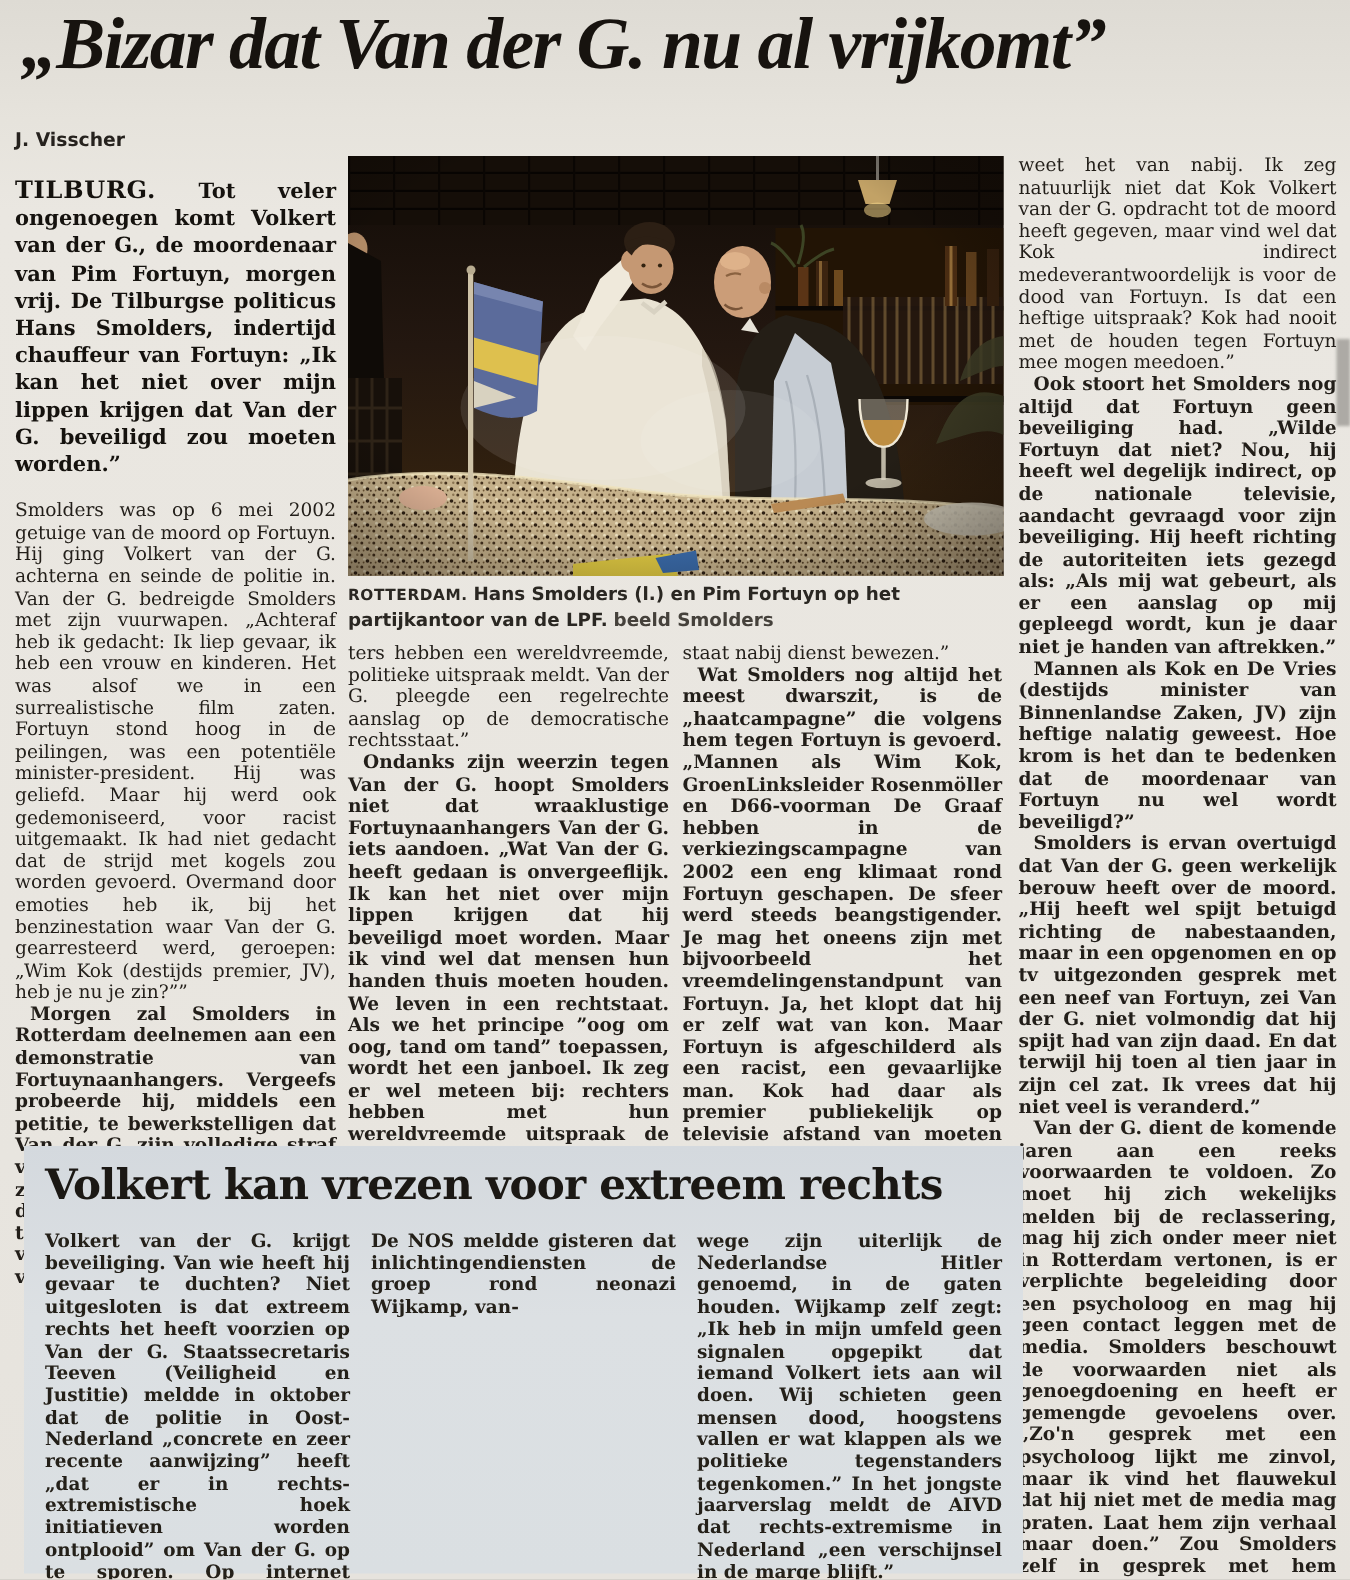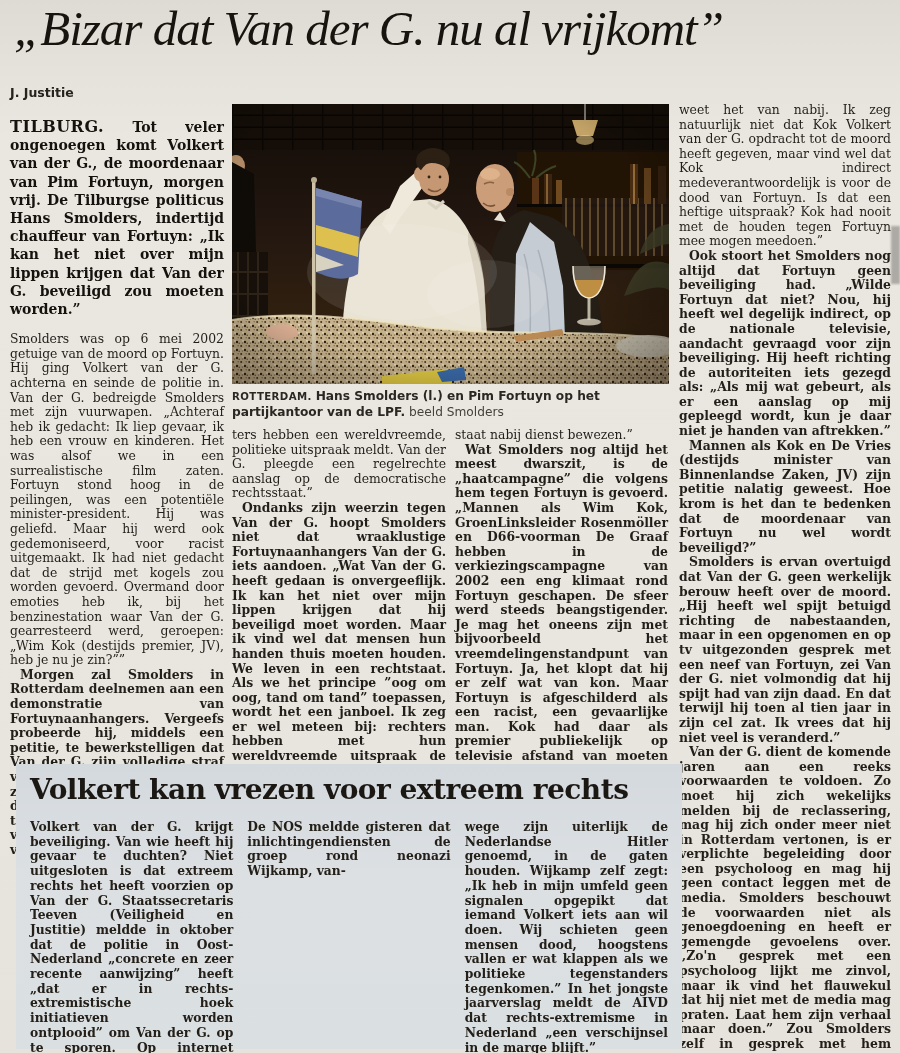--- a/index.html
+++ b/index.html
@@ -1,58 +1,58 @@
 <!DOCTYPE html>
 <html lang="nl"><head>
 <meta charset="utf-8">
 <style>
   html,body{margin:0;padding:0;background:#cfccc6;}
   .page{position:relative;width:900px;height:1053px;overflow:hidden;
         background:linear-gradient(180deg,#dedbd4 0px,#e6e3dc 80px,#eae7e1 140px,#e9e6e0 60%,#e6e3dd 100%);
         font-family:"DejaVu Serif",serif;color:#211d19;}
   .headline{position:absolute;left:14px;top:2px;width:880px;margin:0;
-        font-family:"Liberation Serif",serif;font-style:italic;font-weight:normal;
+        font-family:"Liberation Serif",serif;font-style:italic;font-weight:bold;
         font-size:49px;line-height:1.12;letter-spacing:-1px;color:#17130f;white-space:nowrap;}
   .byline{position:absolute;left:10px;top:85px;font-family:"DejaVu Sans",sans-serif;
         font-weight:bold;font-size:12.5px;color:#26221e;}
   .col{position:absolute;width:214px;font-size:12.4px;line-height:14.6px;
         text-align:justify;color:#221e19;}
   .col p{margin:0;}
   .indent{text-indent:10px;font-weight:bold;}
   .intro{font-weight:bold;font-size:14px;line-height:18.2px;color:#15120e;margin-bottom:14px !important;}
   .dateline{font-size:16px;letter-spacing:.5px;}
   .col1{left:10px;top:118px;}
   .col2{left:232px;top:428px;}
   .col3{left:455px;top:428px;width:213px;}
   .col4{left:679px;top:103px;width:212px;}
   .photo{position:absolute;left:232px;top:104px;width:437px;height:280px;margin:0;background:#1a120b;}
   .photo svg{display:block;}
   .caption{position:absolute;left:232px;top:389px;width:436px;
         font-family:"DejaVu Sans",sans-serif;font-size:12.2px;line-height:15.6px;color:#2a2722;}
   .cap-dateline{font-weight:bold;font-size:10.2px;letter-spacing:.4px;}
   .cap-bold{font-weight:bold;}
-  .cap-credit{font-weight:normal;color:#45413b;}
+  .cap-credit{font-weight:bold;color:#45413b;}
   .subbox{position:absolute;left:16px;top:764px;width:666px;height:285px;
         background:linear-gradient(180deg,#d4d9de 0%,#dce0e3 40%,#dadfe2 100%);}
   .subhead{margin:9px 0 0 14px;font-family:"DejaVu Serif",serif;font-weight:bold;
         font-size:28px;letter-spacing:-.5px;color:#1b1814;}
   .subcols{display:flex;gap:14px;padding:14px 14px 0 14px;}
   .subcol{width:204px;font-size:12.3px;line-height:14.7px;font-weight:bold;
         text-align:justify;color:#242019;}
   .subcol p{margin:0;}
   .smudge{position:absolute;right:0;top:226px;width:9px;height:58px;
         background:rgba(60,58,55,.35);filter:blur(1px);}
 </style>
 </head>
 <body>
 
 <div class="page">
 
   <h1 class="headline">„Bizar dat Van der G. nu al vrijkomt”</h1>
-  <div class="byline">J. Justitie</div>
+  <div class="byline">J. Visscher</div>
 
   <div class="col col1">
     <p class="intro"><span class="dateline">TILBURG.</span> <span>Tot veler ongenoegen komt Volkert van der G., de moordenaar van Pim Fortuyn, morgen vrij. De Tilburgse politicus Hans Smolders, indertijd chauffeur van Fortuyn: „Ik kan het niet over mijn lippen krijgen dat Van der G. beveiligd zou moeten worden.”</span></p>
     <p class="para">Smolders was op 6 mei 2002 getuige van de moord op Fortuyn. Hij ging Volkert van der G. achterna en seinde de politie in. Van der G. bedreigde Smolders met zijn vuurwapen. „Achteraf heb ik gedacht: Ik liep gevaar, ik heb een vrouw en kinderen. Het was alsof we in een surrealistische film zaten. Fortuyn stond hoog in de peilingen, was een potentiële minister-president. Hij was geliefd. Maar hij werd ook gedemoniseerd, voor racist uitgemaakt. Ik had niet gedacht dat de strijd met kogels zou worden gevoerd. Overmand door emoties heb ik, bij het benzinestation waar Van der G. gearresteerd werd, geroepen: „Wim Kok (destijds premier, JV), heb je nu je zin?””</p>
     <p class="para indent">Morgen zal Smolders in Rotterdam deelnemen aan een demonstratie van Fortuynaanhangers. Vergeefs probeerde hij, middels een petitie, te bewerkstelligen dat Van der G. zijn volledige straf van achttien jaar uit zou zitten, en niet na twee derde deel vrij zou komen. „Het is toch bizar dat de moordenaar van Fortuyn na twaalf jaar vrijkomt. Rech-</p>
   </div>
 
   <figure class="photo">
     <svg width="437" height="280" viewBox="0 0 437 280" xmlns="http://www.w3.org/2000/svg">
       <defs>
@@ -203,21 +203,21 @@
   </div>
 
   <div class="col col3">
     <p class="para">staat nabij dienst bewezen.”</p>
     <p class="para indent">Wat Smolders nog altijd het meest dwarszit, is de „haatcampagne” die volgens hem tegen Fortuyn is gevoerd. „Mannen als Wim Kok, GroenLinksleider Rosenmöller en D66-voorman De Graaf hebben in de verkiezingscampagne van 2002 een eng klimaat rond Fortuyn geschapen. De sfeer werd steeds beangstigender. Je mag het oneens zijn met bijvoorbeeld het vreemdelingenstandpunt van Fortuyn. Ja, het klopt dat hij er zelf wat van kon. Maar Fortuyn is afgeschilderd als een racist, een gevaarlijke man. Kok had daar als premier publiekelijk op televisie afstand van moeten nemen. Fortuyn was geen gevaarlijke man, geen racist. Ik</p>
   </div>
 
   <div class="col col4">
     <p class="para">weet het van nabij. Ik zeg natuurlijk niet dat Kok Volkert van der G. opdracht tot de moord heeft gegeven, maar vind wel dat Kok indirect medeverantwoordelijk is voor de dood van Fortuyn. Is dat een heftige uitspraak? Kok had nooit met de houden tegen Fortuyn mee mogen meedoen.”</p>
     <p class="para indent">Ook stoort het Smolders nog altijd dat Fortuyn geen beveiliging had. „Wilde Fortuyn dat niet? Nou, hij heeft wel degelijk indirect, op de nationale televisie, aandacht gevraagd voor zijn beveiliging. Hij heeft richting de autoriteiten iets gezegd als: „Als mij wat gebeurt, als er een aanslag op mij gepleegd wordt, kun je daar niet je handen van aftrekken.”</p>
-    <p class="para indent">Mannen als Kok en De Vries (destijds minister van Binnenlandse Zaken, JV) zijn petitie nalatig geweest. Hoe krom is het dan te bedenken dat de moordenaar van Fortuyn nu wel wordt beveiligd?”</p>
+    <p class="para indent">Mannen als Kok en De Vries (destijds minister van Binnenlandse Zaken, JV) zijn heftige nalatig geweest. Hoe krom is het dan te bedenken dat de moordenaar van Fortuyn nu wel wordt beveiligd?”</p>
     <p class="para indent">Smolders is ervan overtuigd dat Van der G. geen werkelijk berouw heeft over de moord. „Hij heeft wel spijt betuigd richting de nabestaanden, maar in een opgenomen en op tv uitgezonden gesprek met een neef van Fortuyn, zei Van der G. niet volmondig dat hij spijt had van zijn daad. En dat terwijl hij toen al tien jaar in zijn cel zat. Ik vrees dat hij niet veel is veranderd.”</p>
     <p class="para indent">Van der G. dient de komende jaren aan een reeks voorwaarden te voldoen. Zo moet hij zich wekelijks melden bij de reclassering, mag hij zich onder meer niet in Rotterdam vertonen, is er verplichte begeleiding door een psycholoog en mag hij geen contact leggen met de media. Smolders beschouwt de voorwaarden niet als genoegdoening en heeft er gemengde gevoelens over. „Zo'n gesprek met een psycholoog lijkt me zinvol, maar ik vind het flauwekul dat hij niet met de media mag praten. Laat hem zijn verhaal maar doen.” Zou Smolders zelf in gesprek met hem willen? „Ik heb er geen behoefte aan gewoon koffie met de man te drinken. Maar ik sta wel open voor een gesprek als hij vertelt wat er werkelijk is gebeurd. Ik kan het niet bewijzen, maar mijn gevoel zegt dat hij niet alleen handelde.”</p>
   </div>
 
   <section class="subbox">
     <h2 class="subhead">Volkert kan vrezen voor extreem rechts</h2>
     <div class="subcols">
       <div class="subcol">
         <p>Volkert van der G. krijgt beveiliging. Van wie heeft hij gevaar te duchten? Niet uitgesloten is dat extreem rechts het heeft voorzien op Van der G. Staatssecretaris Teeven (Veiligheid en Justitie) meldde in oktober dat de politie in Oost-Nederland „concrete en zeer recente aanwijzing” heeft „dat er in rechts-extremistische hoek initiatieven worden ontplooid” om Van der G. op te sporen. Op internet circuleert een oprui-</p>
       </div>

